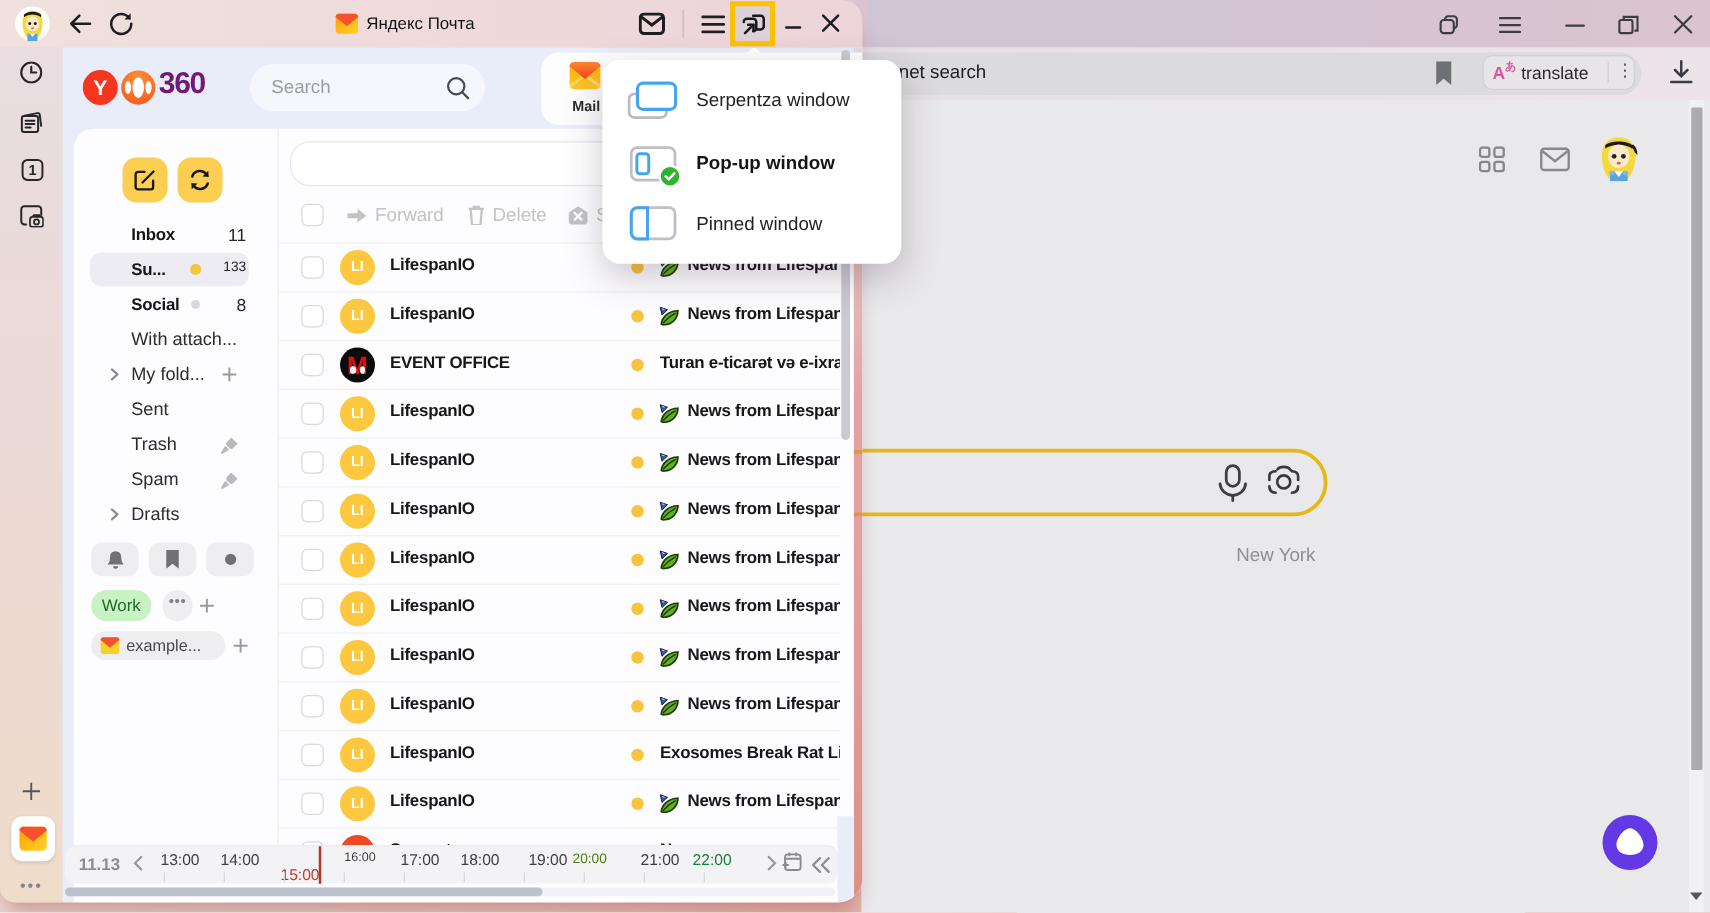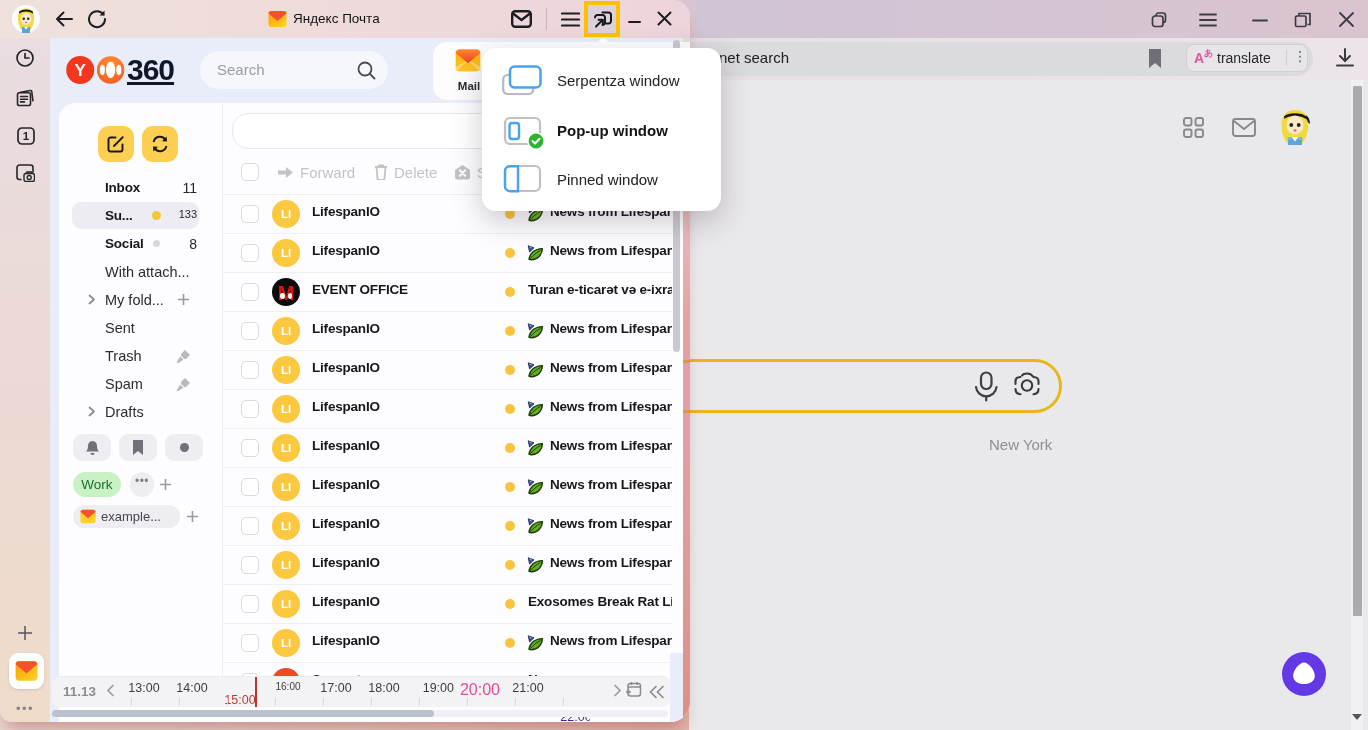--- a/index.html
+++ b/index.html
@@ -247,21 +247,21 @@
         <radialGradient id="og" cx="0.5" cy="0.25" r="0.9">
       <stop offset="0" stop-color="#ff8d35"></stop>
           <stop offset="1" stop-color="#f2571e"></stop>
         </radialGradient>
       </defs>
     <circle cx="44.6" cy="14" r="13.7" fill="url(#og)"></circle>
     <ellipse cx="44.6" cy="14" rx="4.6" ry="8.3" fill="#fff"></ellipse>
     <ellipse cx="36.4" cy="14" rx="2.5" ry="5.2" fill="#fff"></ellipse>
     <ellipse cx="52.8" cy="14" rx="2.5" ry="5.2" fill="#fff"></ellipse>
   </svg>
-  <div class="abs" style="left:127px;top:53px;font-size:30px;font-weight:bold;color:#0f172a;letter-spacing:-1px;text-decoration:underline;">360</div>
+  <div class="abs" style="left:127px;top:53px;font-size:24px;font-weight:bold;color:#701a75;letter-spacing:-1px;">360</div>
   <div class="abs" style="left:200px;top:51px;width:188px;height:38px;border-radius:19px;background:#f6f7fc;"></div>
   <div class="abs" style="left:217px;top:61px;font-size:15px;color:#999ca6;">Search</div>
   <svg class="abs" style="left:356px;top:60px;" width="21" height="21" viewBox="0 0 21 21">
     <circle cx="9" cy="9" r="6.5" fill="none" stroke="#4a4a52" stroke-width="1.8"></circle>
     <path d="M14 14 l4.5 4.5" stroke="#4a4a52" stroke-width="1.8" stroke-linecap="round"></path>
   </svg>
 
   <div class="abs" style="left:433px;top:42px;width:257px;height:58px;border-radius:14px 0 0 14px;background:#fdfdfe;"></div>
   <div class="abs" style="left:59px;top:103px;width:624px;height:619px;border-radius:16px 0 0 0;background:#fdfdff;"></div>
   <svg class="abs" style="left:455px;top:48px;" width="26" height="25" viewBox="0 0 19 18">
@@ -559,25 +559,25 @@
       <div style="position:absolute;left:218px;top:681px;width:44px;text-align:center;font-size:12.5px;color:#c0392b;margin-top:12px;">15:00</div>
       <div style="position:absolute;left:227px;top:698px;width:1px;height:8px;background:#d8d8de;"></div>
       <div style="position:absolute;left:266px;top:681px;width:44px;text-align:center;font-size:10px;color:#3c3c42;">16:00</div>
       <div style="position:absolute;left:275px;top:698px;width:1px;height:8px;background:#d8d8de;"></div>
       <div style="position:absolute;left:314px;top:681px;width:44px;text-align:center;font-size:12.5px;color:#3c3c42;">17:00</div>
       <div style="position:absolute;left:323px;top:698px;width:1px;height:8px;background:#d8d8de;"></div>
       <div style="position:absolute;left:362px;top:681px;width:44px;text-align:center;font-size:12.5px;color:#3c3c42;">18:00</div>
       <div style="position:absolute;left:371px;top:698px;width:1px;height:8px;background:#d8d8de;"></div>
       <div style="position:absolute;left:410px;top:681px;width:44px;text-align:right;font-size:12.5px;color:#3c3c42;">19:00</div>
       <div style="position:absolute;left:419px;top:698px;width:1px;height:8px;background:#d8d8de;"></div>
-      <div style="position:absolute;left:458px;top:681px;width:44px;text-align:center;font-size:16px;color:#ec4899;">20:00</div>
+      <div style="position:absolute;left:458px;top:681px;width:44px;font-size:11px;color:#4d7c0f;">20:00</div>
       <div style="position:absolute;left:467px;top:698px;width:1px;height:8px;background:#d8d8de;"></div>
       <div style="position:absolute;left:506px;top:681px;width:44px;text-align:center;font-size:12.5px;color:#3c3c42;">21:00</div>
       <div style="position:absolute;left:515px;top:698px;width:1px;height:8px;background:#d8d8de;"></div>
-      <div style="position:absolute;left:554px;top:681px;width:44px;text-align:center;font-size:12.5px;color:#4c1d95;clip-path:inset(0 8px 0 0);margin-top:29px;">22:00</div>
+      <div style="position:absolute;left:554px;top:681px;width:44px;font-size:12.5px;color:#15803d;clip-path:inset(0 8px 0 0);">22:00</div>
       <div style="position:absolute;left:563px;top:698px;width:1px;height:8px;background:#d8d8de;"></div>
     </div>
   <div class="abs" style="left:255px;top:677px;width:1.5px;height:30px;background:#b8352a;"></div>
   <svg class="abs" style="left:612px;top:684px;" width="11" height="13" viewBox="0 0 11 13">
     <path d="M3 1.5 l5 5 l-5 5" fill="none" stroke="#9a9aa2" stroke-width="1.7" stroke-linecap="round"></path>
   </svg>
   <svg class="abs" style="left:625px;top:681px;" width="17" height="17" viewBox="0 0 17 17">
     <g fill="none" stroke="#8a8a92" stroke-width="1.5">
       <rect x="3" y="2.5" width="12.5" height="12.5" rx="2.5"></rect>
       <path d="M6.5 1 v3 M12 1 v3 M3 6 h12.5"></path>

